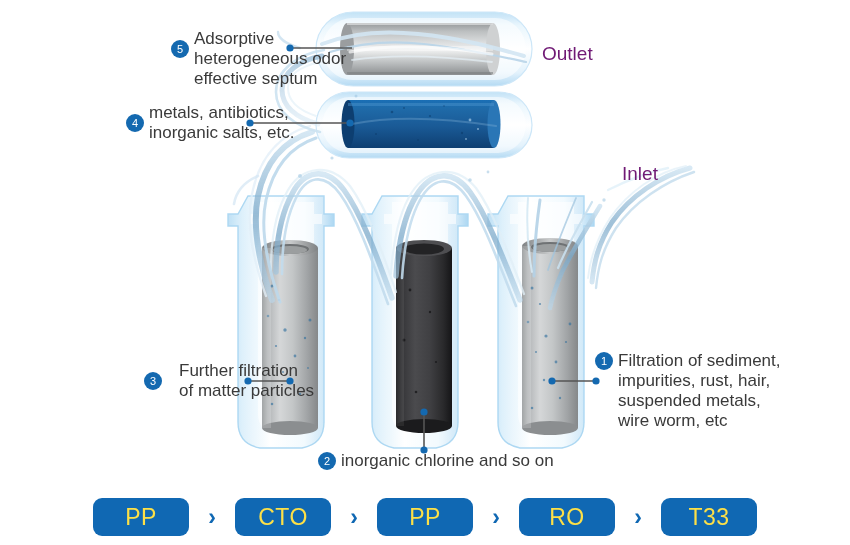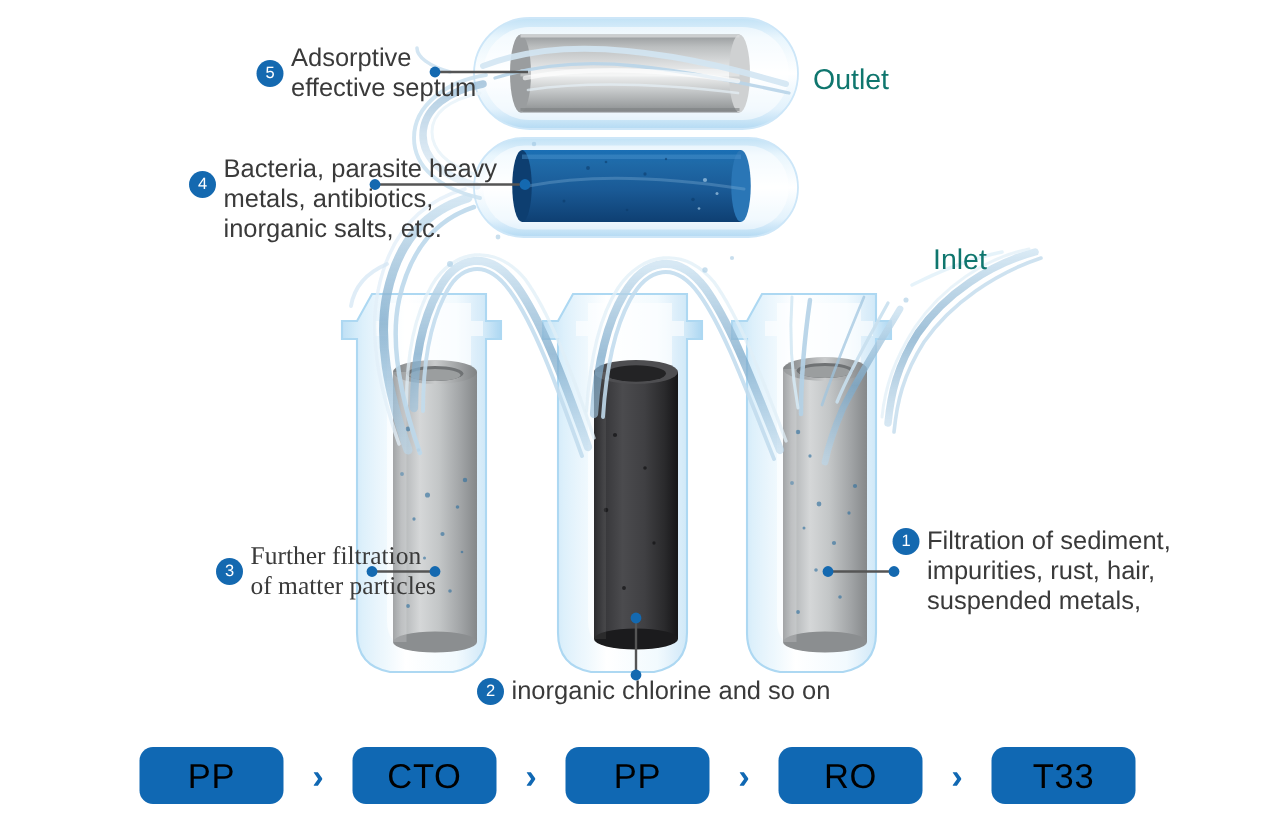--- a/index.html
+++ b/index.html
@@ -45,21 +45,21 @@
     top:494px;
     width:850px;
     height:46px;
     display:flex;
     align-items:center;
     justify-content:center;
     gap:0px;
   }
   .pill{
     background:#1068b3;
-    color:#000000;
+    color:#fde047;
     border-radius:9px;
     font-size:23px;
     font-family:"Liberation Sans", sans-serif;
     text-align:center;
     line-height:38px;
     height:38px;
     width:96px;
     letter-spacing:0.5px;
   }
   .chev{
@@ -67,21 +67,21 @@
     text-align:center;
     color:#1068b3;
     font-size:23px;
     font-weight:bold;
     line-height:38px;
     font-family:"Liberation Sans", sans-serif;
   }
 
   .portlabel{
     position:absolute;
-    color:#0f766e;
+    color:#701a75;
     font-size:19px;
     font-family:"Liberation Sans", sans-serif;
     white-space:nowrap;
   }
 </style>
 </head>
 <body>
 
 <div id="stage">
 
@@ -374,54 +374,55 @@
     </g>
   </svg>
 
   <div class="portlabel" style="left:542px;top:43px;">Outlet</div>
   <div class="portlabel" style="left:622px;top:163px;">Inlet</div>
 
   <div class="callout">
     <div class="badge" style="left:171px;top:40px;">5</div>
     <div class="ctext" style="left:194px;top:29px;">
       <div>Adsorptive</div>
+      <div>heterogeneous odor</div>
       <div>effective septum</div>
     </div>
   </div>
 
   <div class="callout">
     <div class="badge" style="left:126px;top:114px;">4</div>
     <div class="ctext" style="left:149px;top:103px;">
-      <div>Bacteria, parasite heavy</div>
       <div>metals, antibiotics,</div>
       <div>inorganic salts, etc.</div>
     </div>
   </div>
 
   <div class="callout">
     <div class="badge" style="left:144px;top:372px;">3</div>
-    <div class="ctext" style="left:167px;top:361px;font-family:Liberation Serif, serif;">
+    <div class="ctext" style="left:179px;top:361px;">
       <div>Further filtration</div>
       <div>of matter particles</div>
     </div>
   </div>
 
   <div class="callout">
     <div class="badge" style="left:318px;top:452px;">2</div>
     <div class="ctext" style="left:341px;top:451px;">
       <div>inorganic chlorine and so on</div>
     </div>
   </div>
 
   <div class="callout">
     <div class="badge" style="left:595px;top:352px;">1</div>
     <div class="ctext" style="left:618px;top:351px;">
       <div>Filtration of sediment,</div>
       <div>impurities, rust, hair,</div>
       <div>suspended metals,</div>
+      <div>wire worm, etc</div>
     </div>
   </div>
 
   <div id="chain">
     <div class="pill">PP</div>
     <div class="chev">›</div>
     <div class="pill">CTO</div>
     <div class="chev">›</div>
     <div class="pill">PP</div>
     <div class="chev">›</div>

